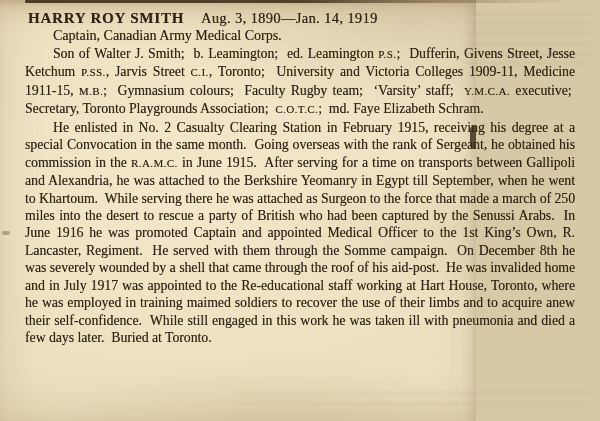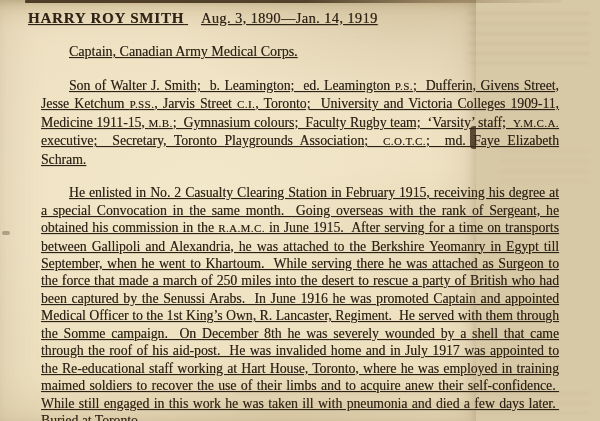--- a/index.html
+++ b/index.html
@@ -20,21 +20,20 @@
     height: 421px;
     background-color: var(--paper);
     background-image:
       radial-gradient(ellipse 340px 120px at 86% 6%, rgba(198,182,146,0.38), transparent 70%),
       radial-gradient(ellipse 260px 100px at 90% 55%, rgba(205,190,152,0.25), transparent 70%),
       radial-gradient(ellipse 300px 90px at 60% 99%, rgba(205,188,150,0.30), transparent 70%),
       radial-gradient(ellipse 420px 260px at 42% 45%, rgba(252,244,218,0.35), transparent 75%),
       linear-gradient(180deg, #e7d7b2 0%, #eee1c2 7%, #ece0bf 88%, #e9dbb8 100%);
     font-family: "Liberation Serif", "DejaVu Serif", serif;
     color: var(--ink);
-    text-decoration: underline;
   }
   .page::after {
     content: "";
     position: absolute;
     inset: 0;
     pointer-events: none;
     box-shadow:
       inset 0 0 46px rgba(122, 96, 58, 0.20),
       inset 0 10px 14px -10px rgba(96, 74, 44, 0.35),
       inset -8px 0 14px -8px rgba(110, 88, 52, 0.25);
@@ -58,21 +57,21 @@
     font-weight: bold;
     letter-spacing: 0.8px;
   }
   .life-dates {
     margin-left: 13px;
     font-size: 14.4px;
     letter-spacing: 0.4px;
     text-shadow: 0.4px 0.4px 0.4px rgba(43, 33, 20, 0.55);
   }
   p {
-    margin: 16px;
+    margin: 0;
   }
   .rank-line {
     text-indent: 28px;
     font-size: 14px;
   }
   .para {
     text-align: justify;
     text-indent: 28px;
   }
   .sc {

